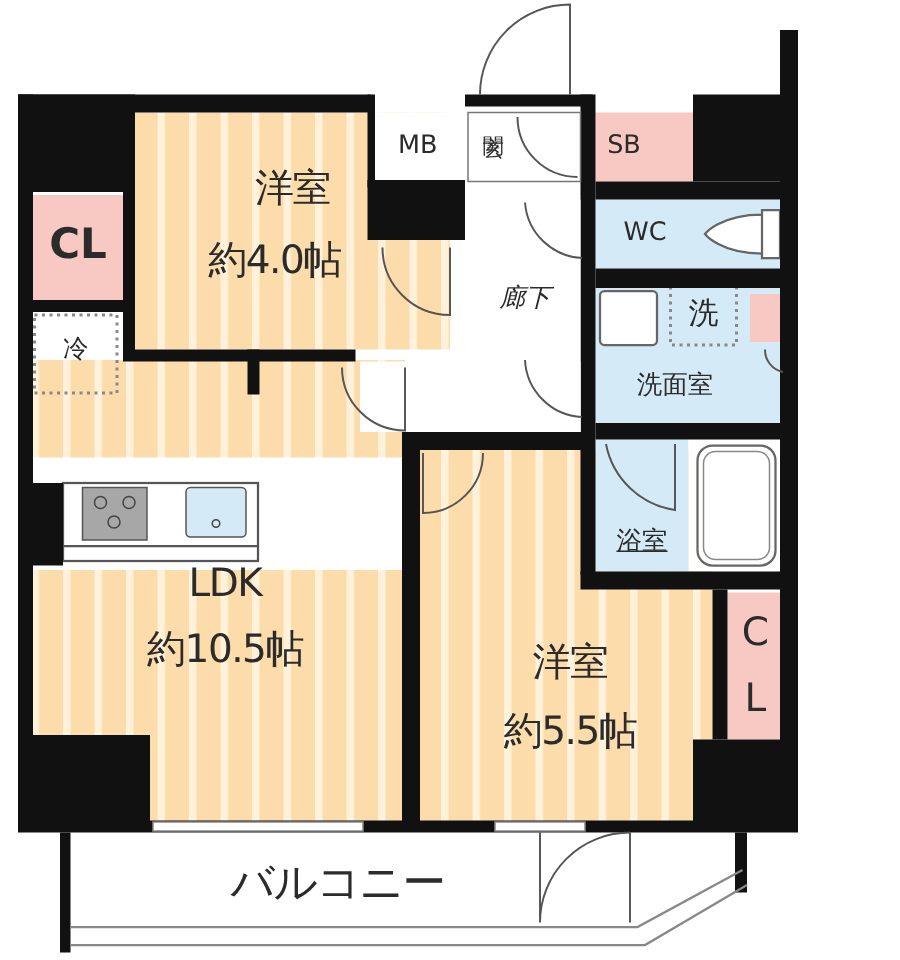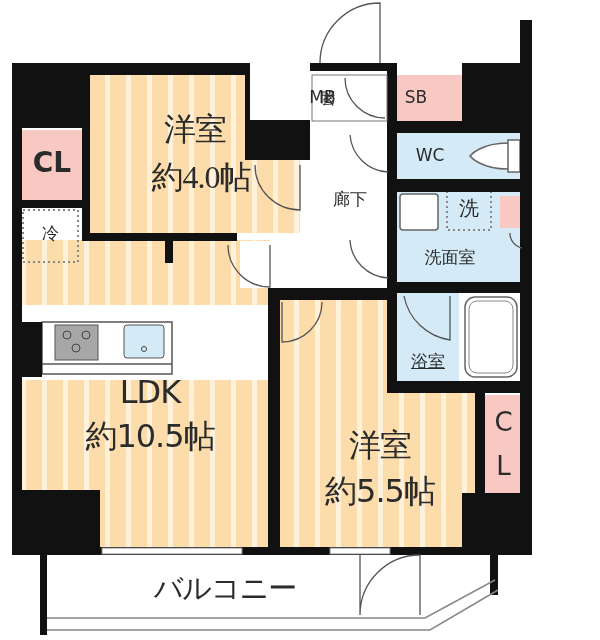--- a/index.html
+++ b/index.html
@@ -1,19 +1,19 @@
 <!DOCTYPE html>
 <html><head>
 <meta charset="utf-8">
 <style>
   html, body { margin: 0; padding: 0; background: #ffffff; }
   body { width: 600px; height: 640px; overflow: hidden; position: relative; font-family: "DejaVu Sans", sans-serif; }
   #plan { position: absolute; left: 0; top: 0; width: 600px; height: 640px; }
   .lbl { position: absolute; color: #2b2b2b; text-align: center; white-space: nowrap; line-height: 1.1; font-family: "DejaVu Sans", sans-serif; }
-  .big { font-size: 32px; font-weight: 500; letter-spacing: -1px; }
+  .big { font-size: 26px; font-weight: 500; letter-spacing: -1px; }
   .mid { font-size: 24px; }
   .sm { font-size: 17px; }
   .xs { font-size: 14px; }
   .vert { writing-mode: vertical-rl; }
 </style>
 </head>
 <body>
 
 <svg id="plan" viewBox="0 0 600 640" xmlns="http://www.w3.org/2000/svg">
   <defs>
@@ -129,29 +129,29 @@
     <path d="M404,296 A55,55 0 0,0 450,340 L450,296"></path>
     <path d="M510,233 A15,15 0 0,0 522,248"></path>
     <path d="M360,555 L360,615 A60,60 0 0,1 420,555"></path>
     <path d="M420,555 L420,615"></path>
   </g>
 
   <path d="M47,618 L425,618 L495,580 M47,630 L430,630 L498,590" fill="none" stroke="#888" stroke-width="1.5"></path>
 </svg>
 
 <div class="lbl big" style="left:120px; top:112px; width:150px;">洋室</div>
-<div class="lbl big" style="left:101px; top:160px; width:200px;font-family:Liberation Serif, serif;">約4.0帖</div>
+<div class="lbl big" style="left:83px; top:160px; width:200px;">約4.0帖</div>
 
 <div class="lbl mid" style="left:22px; top:148px; width:60px; font-size:28px;font-weight:bold;">CL</div>
 <div class="lbl sm" style="left:23px; top:224px; width:55px;">冷</div>
-<div class="lbl sm" style="left:250px; top:88px; width:57px;padding-left:44px;">MB</div>
+<div class="lbl sm" style="left:250px; top:88px; width:57px;">MB</div>
 <div class="lbl xs vert" style="left:320px; top:80px;">玄関</div>
 <div class="lbl sm" style="left:397px; top:88px; width:38px;">SB</div>
 <div class="lbl sm" style="left:402px; top:146px; width:56px;">WC</div>
-<div class="lbl sm" style="left:320px; top:190px; width:60px;">廊下</div>
+<div class="lbl sm" style="left:320px; top:190px; width:60px;font-style:italic;">廊下</div>
 <div class="lbl mid" style="left:447px; top:197px; width:44px; font-size:20px;">洗</div>
 <div class="lbl sm" style="left:400px; top:248px; width:100px;">洗面室</div>
 <div class="lbl sm" style="left:400px; top:352px; width:56px;text-decoration:underline;">浴室</div>
 
 <div class="lbl big" style="left:60px; top:375px; width:180px;">LDK</div>
 <div class="lbl big" style="left:45px; top:419px; width:210px;">約10.5帖</div>
 
 <div class="lbl big" style="left:310px; top:428px; width:140px;">洋室</div>
 <div class="lbl big" style="left:290px; top:474px; width:180px;">約5.5帖</div>
 

